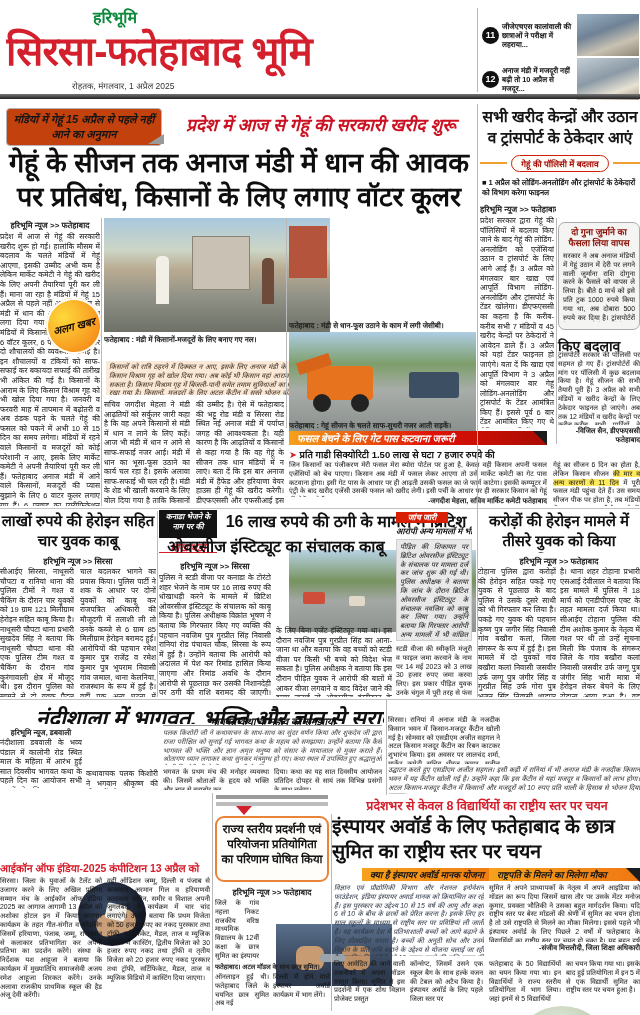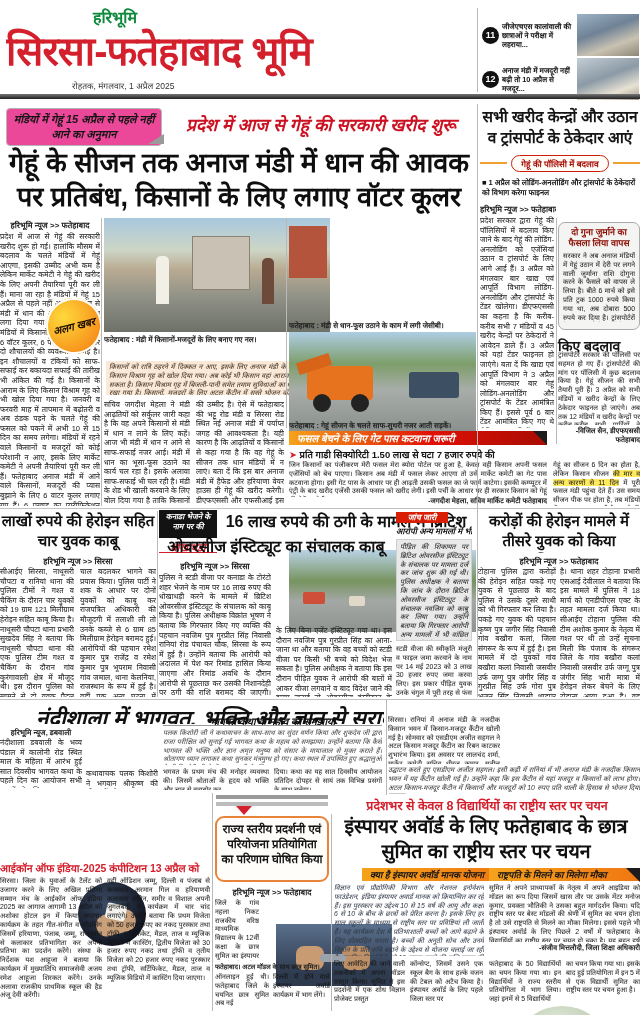--- a/index.html
+++ b/index.html
@@ -48,21 +48,21 @@
     <span class="photo" style="width:62px;height:42px;background:linear-gradient(160deg,#9db3c4 0%,#6f8296 40%,#c9c2b2 70%,#8d8576 100%);"></span>
   </div>
   <div class="abs" style="left:482px;top:58px;width:158px;height:42px;display:flex;gap:3px;align-items:center;">
     <span class="numcirc">12</span>
     <span style="width:72px;font-size:7.3px;font-weight:bold;line-height:9px;">अनाज मंडी में मजदूरी नहीं बढ़ी तो 10 अप्रैल से मजदूर...</span>
     <span class="photo" style="width:62px;height:42px;background:linear-gradient(160deg,#c4cdd4 0%,#8b9aa6 45%,#e8e2d4 75%,#a39a88 100%);"></span>
   </div>
 
   <div class="abs" style="left:0;top:94px;width:640px;height:5px;background:linear-gradient(180deg,#777,#222);"></div>
 
-  <div class="abs ital" style="left:6px;top:108px;width:156px;height:38px;border:1px solid #b5b5b5;border-radius:4px;font-size:11px;font-weight:bold;text-align:center;line-height:15px;padding-top:3px;background:#ec4899;">मंडियों में गेहूं 15 अप्रैल से पहले नहीं आने का अनुमान</div>
+  <div class="abs ital" style="left:6px;top:108px;width:156px;height:38px;border:1px solid #b5b5b5;border-radius:4px;font-size:11px;font-weight:bold;text-align:center;line-height:15px;padding-top:3px;background:#c2410c;">मंडियों में गेहूं 15 अप्रैल से पहले नहीं आने का अनुमान</div>
   <span class="abs" style="left:148px;top:134px;width:0;height:0;border-bottom:10px solid #9a9a9a;border-left:16px solid transparent;"></span>
   <div class="abs ital" style="left:168px;top:112px;width:306px;height:32px;font-size:17.5px;font-weight:bold;color:#cc1122;text-align:center;">प्रदेश में आज से गेहूं की सरकारी खरीद शुरू</div>
   <div class="abs" style="left:2px;top:146px;width:474px;height:70px;font-size:27px;line-height:34px;font-weight:800;text-align:center;color:#0e0e0e;overflow:hidden;">गेहूं के सीजन तक अनाज मंडी में धान की आवक पर प्रतिबंध, किसानों के लिए लगाए वॉटर कूलर</div>
 
   <div class="abs" style="left:480px;top:106px;width:160px;height:44px;font-size:15.5px;line-height:21px;font-weight:800;text-align:center;overflow:hidden;">सभी खरीद केन्द्रों और उठान व ट्रांसपोर्ट के ठेकेदार आएं आगे</div>
   <div class="abs pillrow" style="left:480px;top:154px;width:160px;height:18px;">
     <span class="ln"></span>
     <span class="pill">गेहूं की पॉलिसी में बदलाव</span>
     <span class="ln"></span>
   </div>
@@ -189,21 +189,21 @@
 
   <div class="abs hd" style="left:0;top:861px;width:210px;height:13px;font-size:10.5px;color:#d41f2c;white-space:nowrap;overflow:hidden;">आईकॉन ऑफ इंडिया-2025 कंपीटिशन 13 अप्रैल को</div>
   <div class="abs j2" style="left:0;top:877px;width:102px;height:134px;">सिरसा। जिला के युवाओं के टैलेंट को उजागर करने के लिए अखिल प्रतिभा सम्मान मंच के आईकॉन ऑफ इंडिया 2025 का आगाज आगामी 13 अप्रैल को अशोका होटल इन में किया जाएगा। कार्यक्रम के तहत गीत-संगीत व मॉडलिंग जिसमें हरियाणा, पंजाब, जम्मू, राजस्थान से कलाकार प्रतिभागिता कर अपनी प्रतिभा का प्रदर्शन करेंगे। संस्था के निर्देशक यश आहूजा ने बताया कि कार्यक्रम में मुख्यातिथि समाजसेवी अजय रमेश आहूजा शिरकत करेंगे। उनके अलावा राजकीय प्राथमिक स्कूल की हैड अंजू देवी करेंगी।</div>
   <div class="abs j2" style="left:107px;top:877px;width:103px;height:134px;">वहीं ऑडिशन जम्मू, दिल्ली व पंजाब से कलाकार अरमान गिल व हरियाणवी कलाकार जतिन, समीर व विशाल अपनी जुगलबंदी से कार्यक्रम में चार चांद लगाएंगे। उन्होंने बताया कि प्रथम विजेता को 50 हजार रुपए का नकद पुरस्कार तथा ट्रॉफी, सर्टिफिकेट, मैडल, ताज व म्यूजिक विडियो में कास्टिंग, द्वितीय विजेता को 30 हजार रुपए नकद तथा ट्रॉफी व तृतीय विजेता को 20 हजार रुपए नकद पुरस्कार तथा ट्रॉफी, सर्टिफिकेट, मैडल, ताज व म्यूजिक विडियो में कास्टिंग दिया जाएगा।</div>
   <div class="abs vline" style="left:212px;top:793px;height:218px;"></div>
 
   <div class="abs" style="left:216px;top:795px;width:112px;height:4px;background:#9a9a9a;"></div>
   <div class="abs" style="left:216px;top:802px;width:112px;height:4px;background:#bdbdbd;"></div>
   <span class="abs" style="left:236px;top:806px;width:0;height:0;border-top:9px solid #d41f2c;border-left:8px solid transparent;border-right:8px solid transparent;"></span>
   <div class="abs hd" style="left:334px;top:797px;width:306px;height:15px;font-size:12.5px;color:#d41f2c;text-align:center;white-space:nowrap;overflow:hidden;">प्रदेशभर से केवल 8 विद्यार्थियों का राष्ट्रीय स्तर पर चयन</div>
-  <div class="abs hd" style="left:332px;top:814px;width:308px;height:52px;font-size:19.5px;line-height:25px;text-align:center;overflow:hidden;">इंस्पायर अवॉर्ड के लिए फतेहाबाद के छात्र सुमित का राष्ट्रीय स्तर पर चयन</div>
+  <div class="abs hd" style="left:332px;top:814px;width:308px;height:52px;font-size:19.5px;line-height:25px;overflow:hidden;">इंस्पायर अवॉर्ड के लिए फतेहाबाद के छात्र सुमित का राष्ट्रीय स्तर पर चयन</div>
 
   <div class="abs" style="left:215px;top:816px;width:114px;height:66px;border:2px solid #e8833a;border-radius:9px;font-size:11.5px;line-height:15px;font-weight:bold;text-align:center;padding:4px 3px;box-sizing:border-box;overflow:hidden;background:#fffdf9;">राज्य स्तरीय प्रदर्शनी एवं परियोजना प्रतियोगिता का परिणाम घोषित किया</div>
   <div class="abs bl" style="left:215px;top:886px;width:114px;">हरिभूमि न्यूज &gt;&gt; फतेहाबाद</div>
   <div class="abs j2" style="left:215px;top:899px;width:44px;height:62px;">जिले के गांव नहला निकट राजकीय वरिष्ठ माध्यमिक विद्यालय के 12वीं कक्षा के छात्र सुमित का इंस्पायर अवॉर्ड के लिए राष्ट्रीय स्तर पर चयन हुआ है। पूरे प्रदेश से केवल 8 विद्यार्थियों का इस अवॉर्ड के लिए चयन किया गया है, जिसमें फतेहाबाद का भी एक छात्र शामिल है। बता दें कि राज्य शैक्षिक अनुसंधान एवं प्रशिक्षण परिषद्, गुरुग्राम द्वारा परिणाम घोषित किया गया। यह प्रतियोगिता</div>
 
   <div class="abs cap" style="left:215px;top:962px;width:115px;height:9px;font-size:6.6px;">फतेहाबाद। अटल मॉडल के साथ छात्र सुमित।</div>
   <div class="abs j2" style="left:215px;top:973px;width:54px;height:38px;">ऑनलाइन हुई थी। फतेहाबाद जिले के चयनित छात्र सुमित अब नई</div>
   <div class="abs j2" style="left:273px;top:973px;width:57px;height:38px;">दिल्ली में होने वाले इंस्पायर अवॉर्ड कार्यक्रम में भाग लेंगे।</div>
   <div class="abs vline" style="left:331px;top:814px;height:197px;"></div>
 

